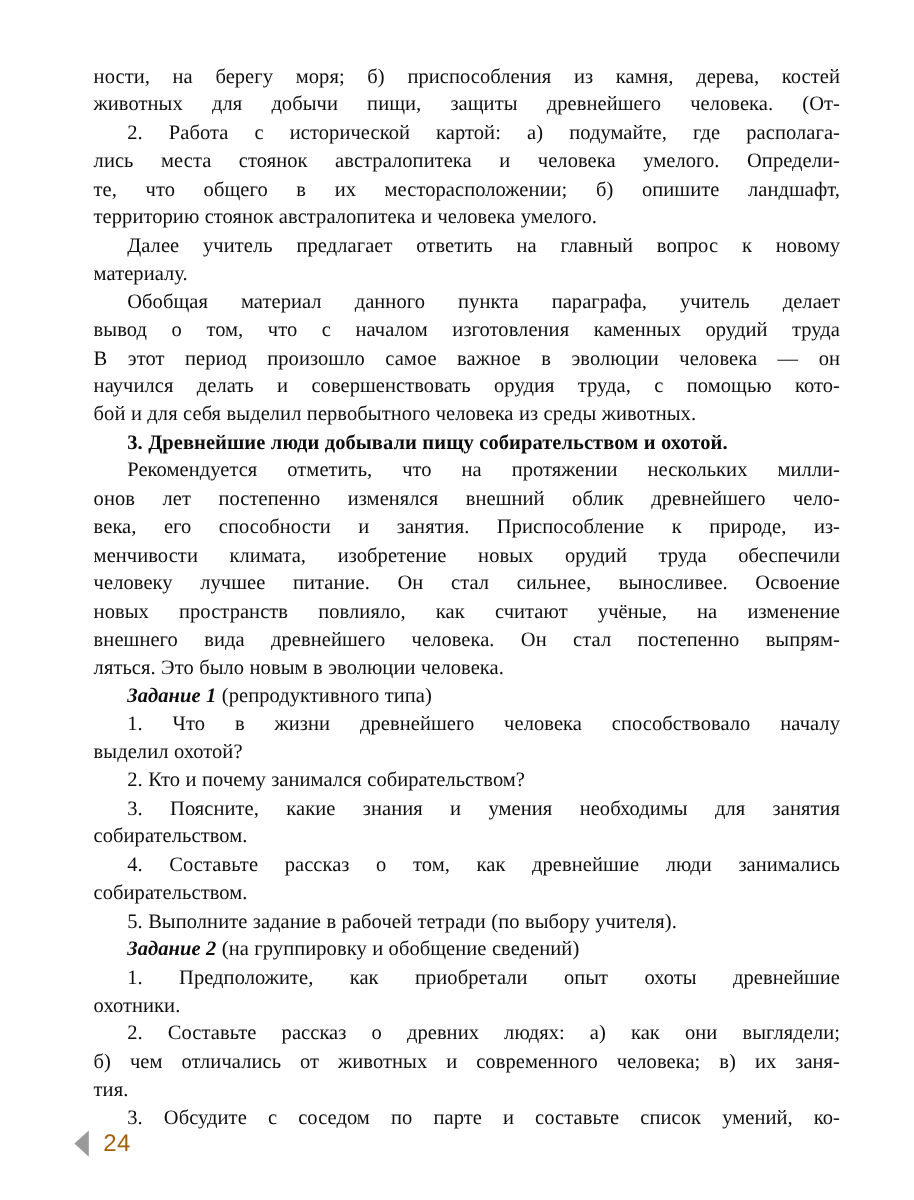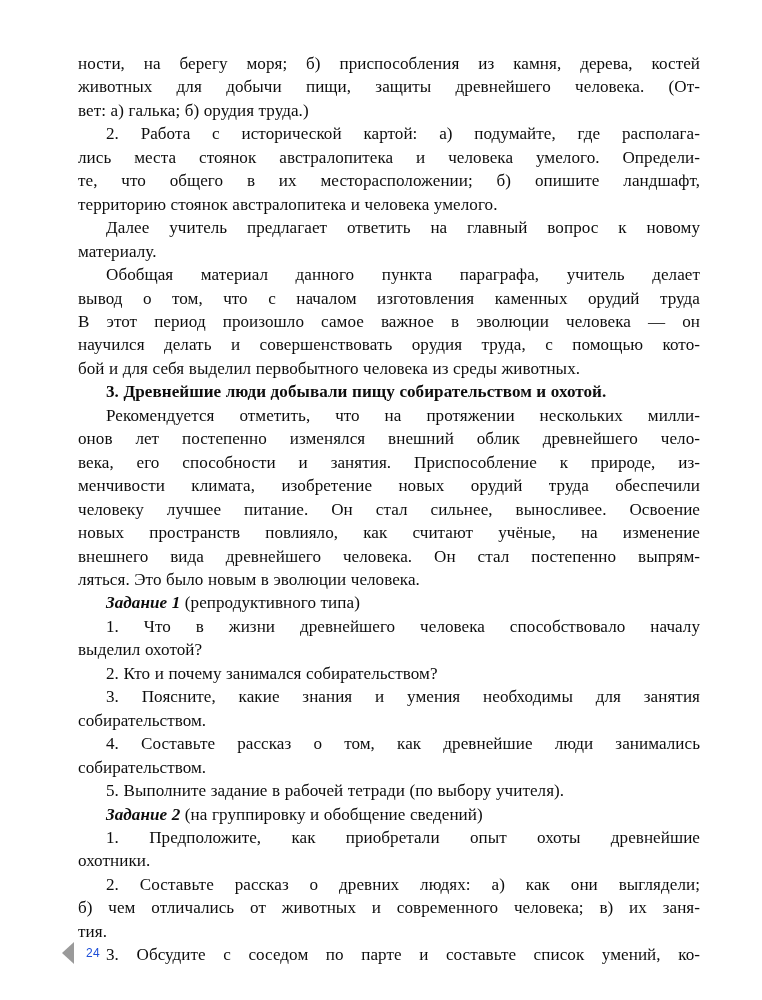--- a/index.html
+++ b/index.html
@@ -88,36 +88,35 @@
   .pagemark {
     width: 0;
     height: 0;
     border-top: 11px solid transparent;
     border-bottom: 11px solid transparent;
     border-right: 12px solid #9a9a9a;
   }
 
   .pagenum {
     font-family: "Liberation Sans", "DejaVu Sans", sans-serif;
-    font-size: 12px;
-    color: #1d4ed8;
+    font-size: 20px;
+    color: #a16207;
     letter-spacing: 0.3px;
   }
 </style>
 </head>
 <body>
 
 <div class="page">
 
   <div class="textblock">
 
     <p class="para noindent">
       <span class="jline">ности, на берегу моря; б) приспособления из камня, дерева, костей</span>
       <span class="jline">животных для добычи пищи, защиты древнейшего человека. (От-</span>
-      <span class="jline last">вет: а) галька; б) орудия труда.)</span>
     </p>
 
     <p class="para noindent">
       <span class="jline first">2. Работа с исторической картой: а) подумайте, где располага-</span>
       <span class="jline">лись места стоянок австралопитека и человека умелого. Определи-</span>
       <span class="jline">те, что общего в их месторасположении; б) опишите ландшафт,</span>
       <span class="jline last">территорию стоянок австралопитека и человека умелого.</span>
     </p>
 
     <p class="para noindent">

